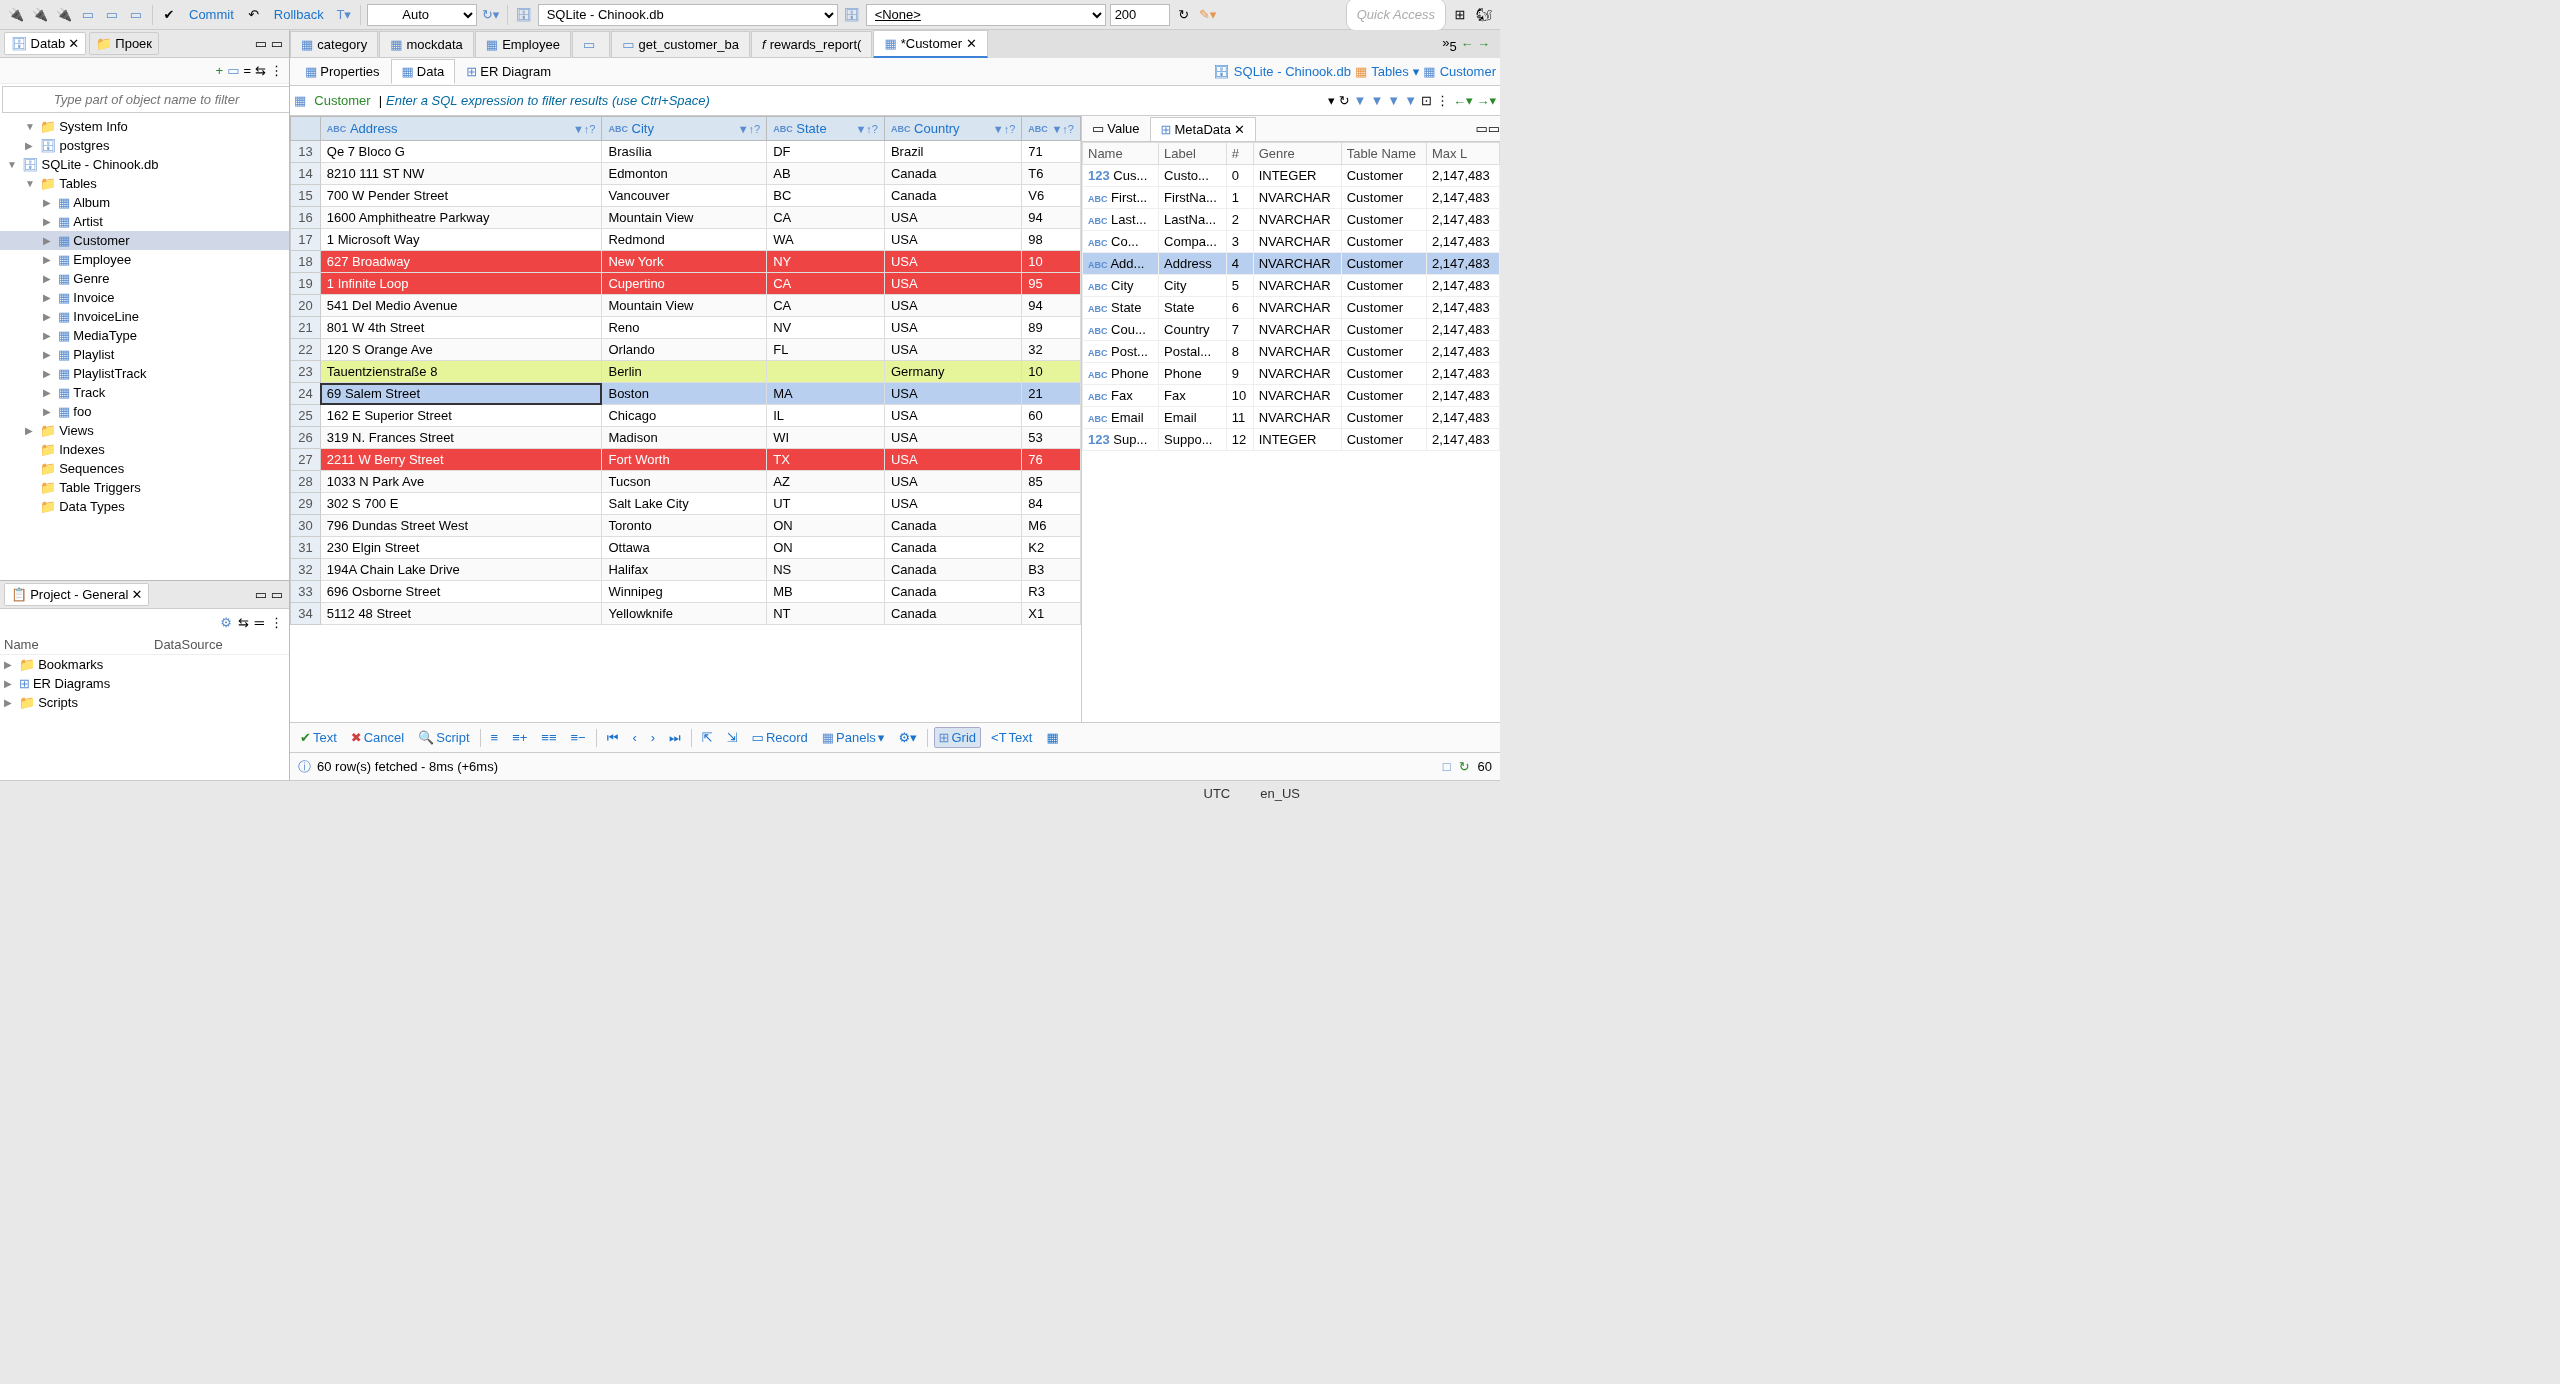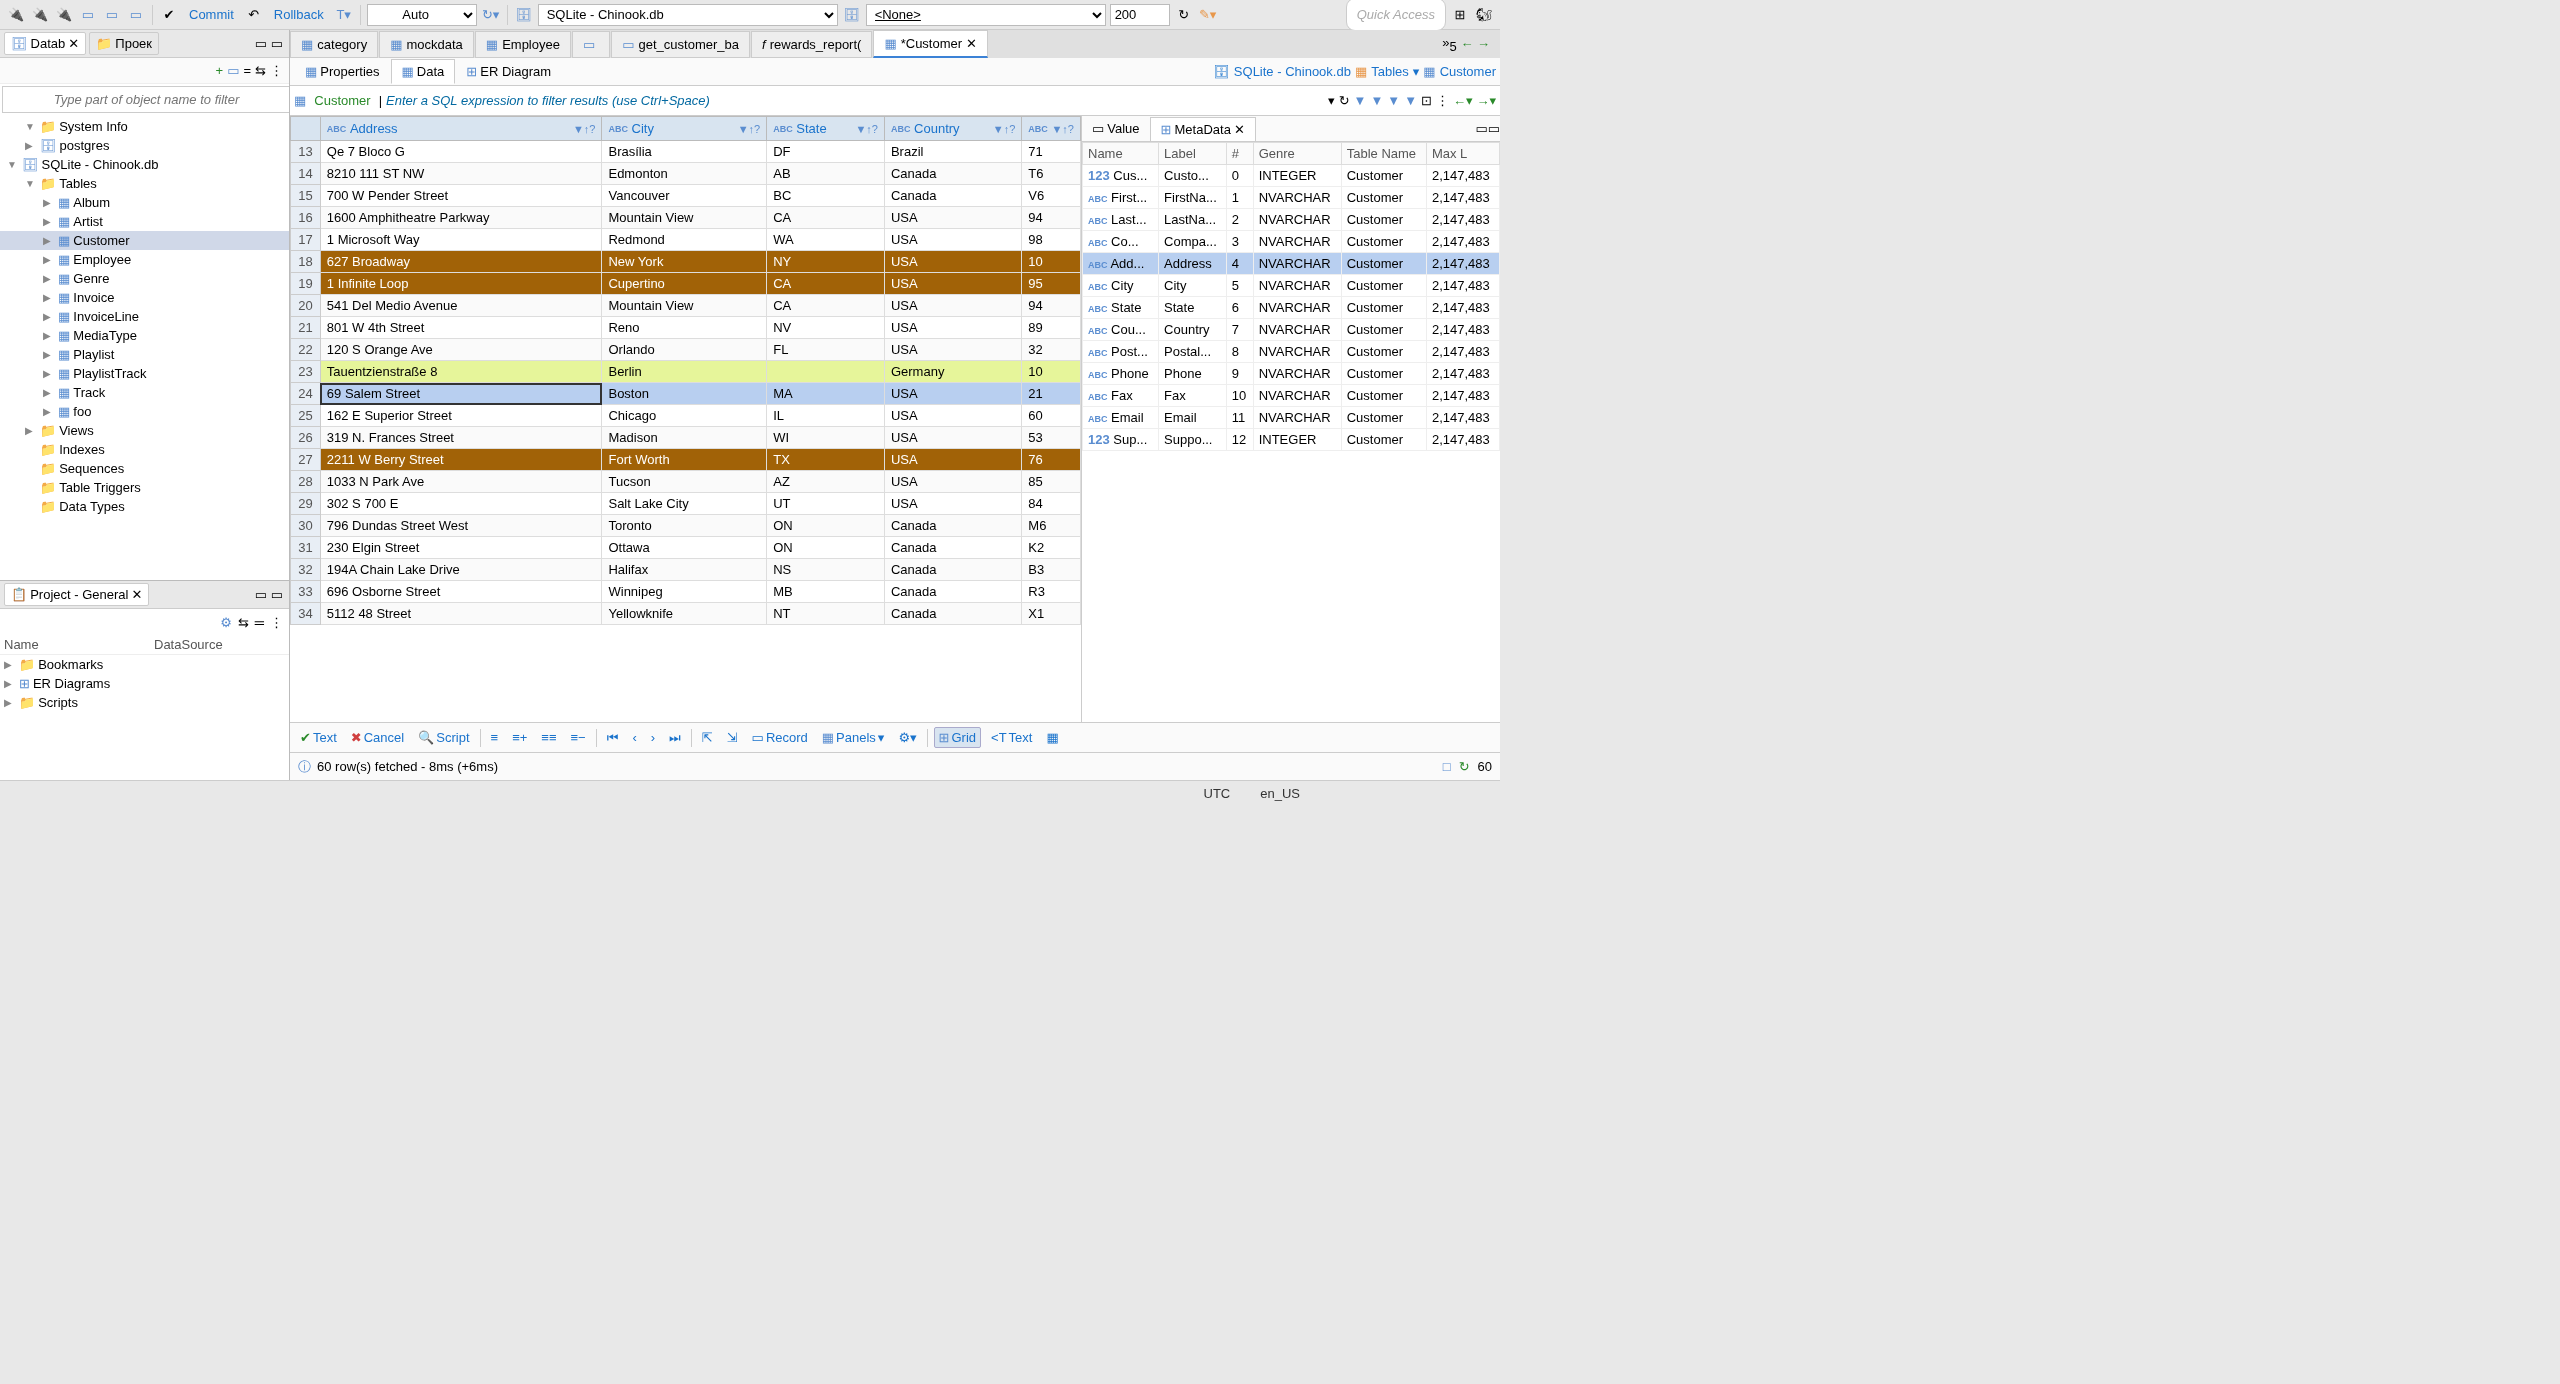--- a/index.html
+++ b/index.html
@@ -54,21 +54,21 @@
 .data-area { flex: 1; display: flex; overflow: hidden; }
 
 .grid-wrap { flex: 1; overflow: auto; border-right: 1px solid #ccc; }
 table.data-grid { border-collapse: collapse; width: 100%; }
 .data-grid th { background: #d8e4f0; border: 1px solid #bbb; padding: 4px 6px; text-align: left; font-weight: normal; color: #1a73cc; position: sticky; top: 0; }
 .data-grid th .col-label { display: flex; align-items: center; }
 .data-grid th .filt { margin-left: auto; color: #5a8dd0; font-size: 11px; }
 .data-grid td { border: 1px solid #ddd; padding: 3px 6px; white-space: nowrap; }
 .data-grid td.rownum { background: #e8eef5; text-align: center; color: #555; width: 30px; border-color: #ccc; }
 .data-grid tr:nth-child(even) td:not(.rownum) { background: #fafafa; }
-.data-grid tr.hl-red td:not(.rownum) { background: #a16207; color: #fff; }
+.data-grid tr.hl-red td:not(.rownum) { background: #ef4444; color: #fff; }
 .data-grid tr.hl-green td:not(.rownum) { background: #e6f59a; }
 .data-grid tr.hl-sel td:not(.rownum) { background: #b8cff0; }
 .data-grid td.cell-selected { outline: 2px solid #333; outline-offset: -2px; }
 
 .meta-panel { width: 418px; display: flex; flex-direction: column; }
 .meta-tabs { height: 26px; display: flex; align-items: center; background: #fafafa; border-bottom: 1px solid #ccc; }
 .meta-tab { padding: 4px 10px; cursor: pointer; display: flex; align-items: center; gap: 3px; }
 .meta-tab.active { background: #fff; border: 1px solid #ccc; border-bottom: none; }
 .meta-tabs .sp { flex: 1; }
 table.meta-grid { border-collapse: collapse; width: 100%; }

